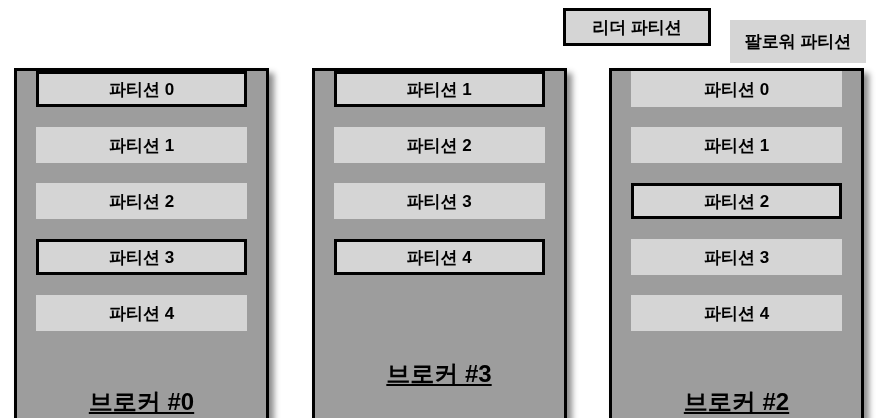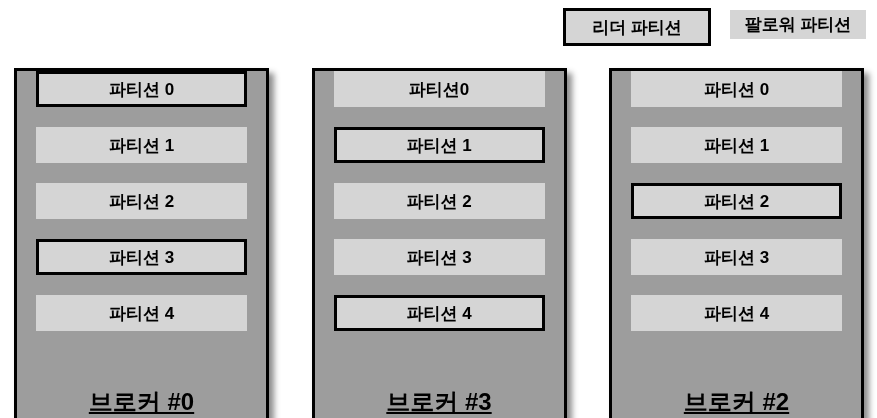--- a/index.html
+++ b/index.html
@@ -41,22 +41,22 @@
     justify-content: center;
     white-space: nowrap;
   }
   .legend-item.leader {
     border: 3px solid var(--border);
     width: 148px;
     height: 38px;
   }
   .legend-item.follower {
     width: 136px;
-    height: 29px;
-    margin-top: 2px;
+    height: 43px;
+    margin-top: 12px;
   }
 
   
   .brokers {
     position: absolute;
     left: 14px;
     top: 68px;
     width: 850px;
     display: flex;
     justify-content: space-between;
@@ -113,21 +113,20 @@
   <div class="brokers" id="brokers">
       <div class="broker">
         <div class="partition leader">파티션 0</div>
         <div class="partition follower">파티션 1</div>
         <div class="partition follower">파티션 2</div>
         <div class="partition leader">파티션 3</div>
         <div class="partition follower">파티션 4</div>
         <div class="broker-label">브로커 #0</div>
       </div>
       <div class="broker">
-        <div class="partition follower">파티션0</div>
         <div class="partition leader">파티션 1</div>
         <div class="partition follower">파티션 2</div>
         <div class="partition follower">파티션 3</div>
         <div class="partition leader">파티션 4</div>
         <div class="broker-label">브로커 #3</div>
       </div>
       <div class="broker">
         <div class="partition follower">파티션 0</div>
         <div class="partition follower">파티션 1</div>
         <div class="partition leader">파티션 2</div>

